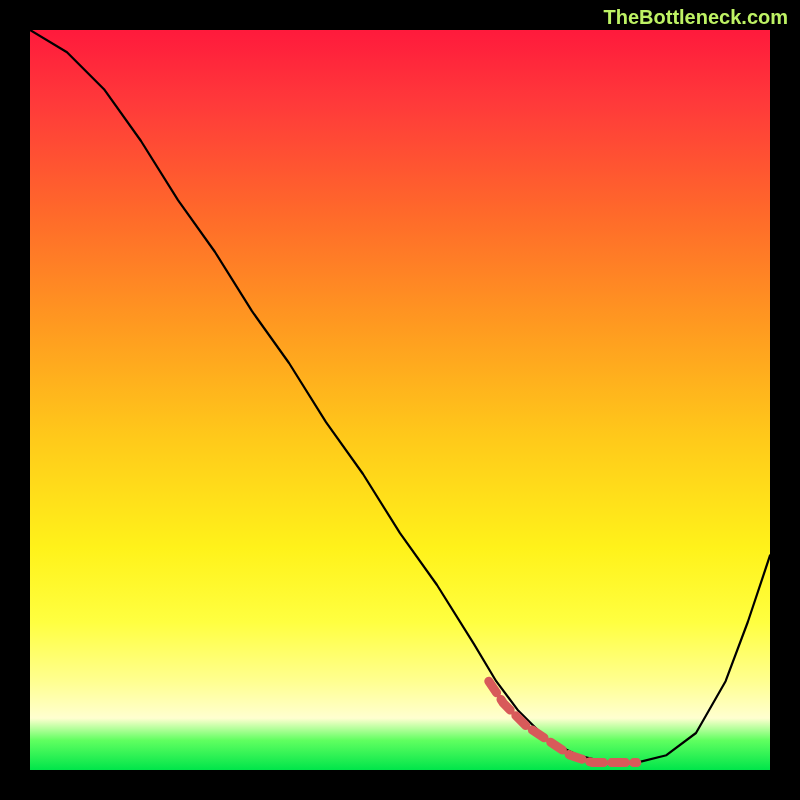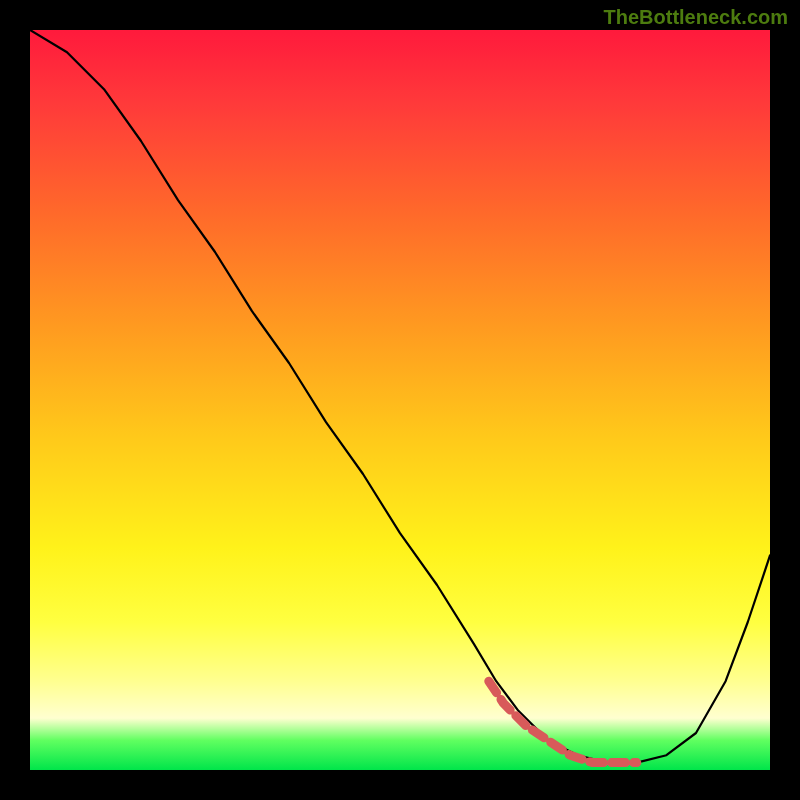--- a/index.html
+++ b/index.html
@@ -2,21 +2,21 @@
 <html><head>
 <meta charset="utf-8">
 <style>
   * { margin: 0; padding: 0; box-sizing: border-box; }
   html, body { width: 800px; height: 800px; overflow: hidden; }
   body { background: #000; position: relative; font-family: Arial, sans-serif; }
   .watermark {
     position: absolute;
     top: 6px;
     right: 12px;
-    color: #4d7c0f;
+    color: #bef264;
     font-size: 20px;
     font-weight: bold;
     z-index: 10;
   }
   .plot-area {
     position: absolute;
     left: 30px;
     top: 30px;
     width: 740px;
     height: 740px;

